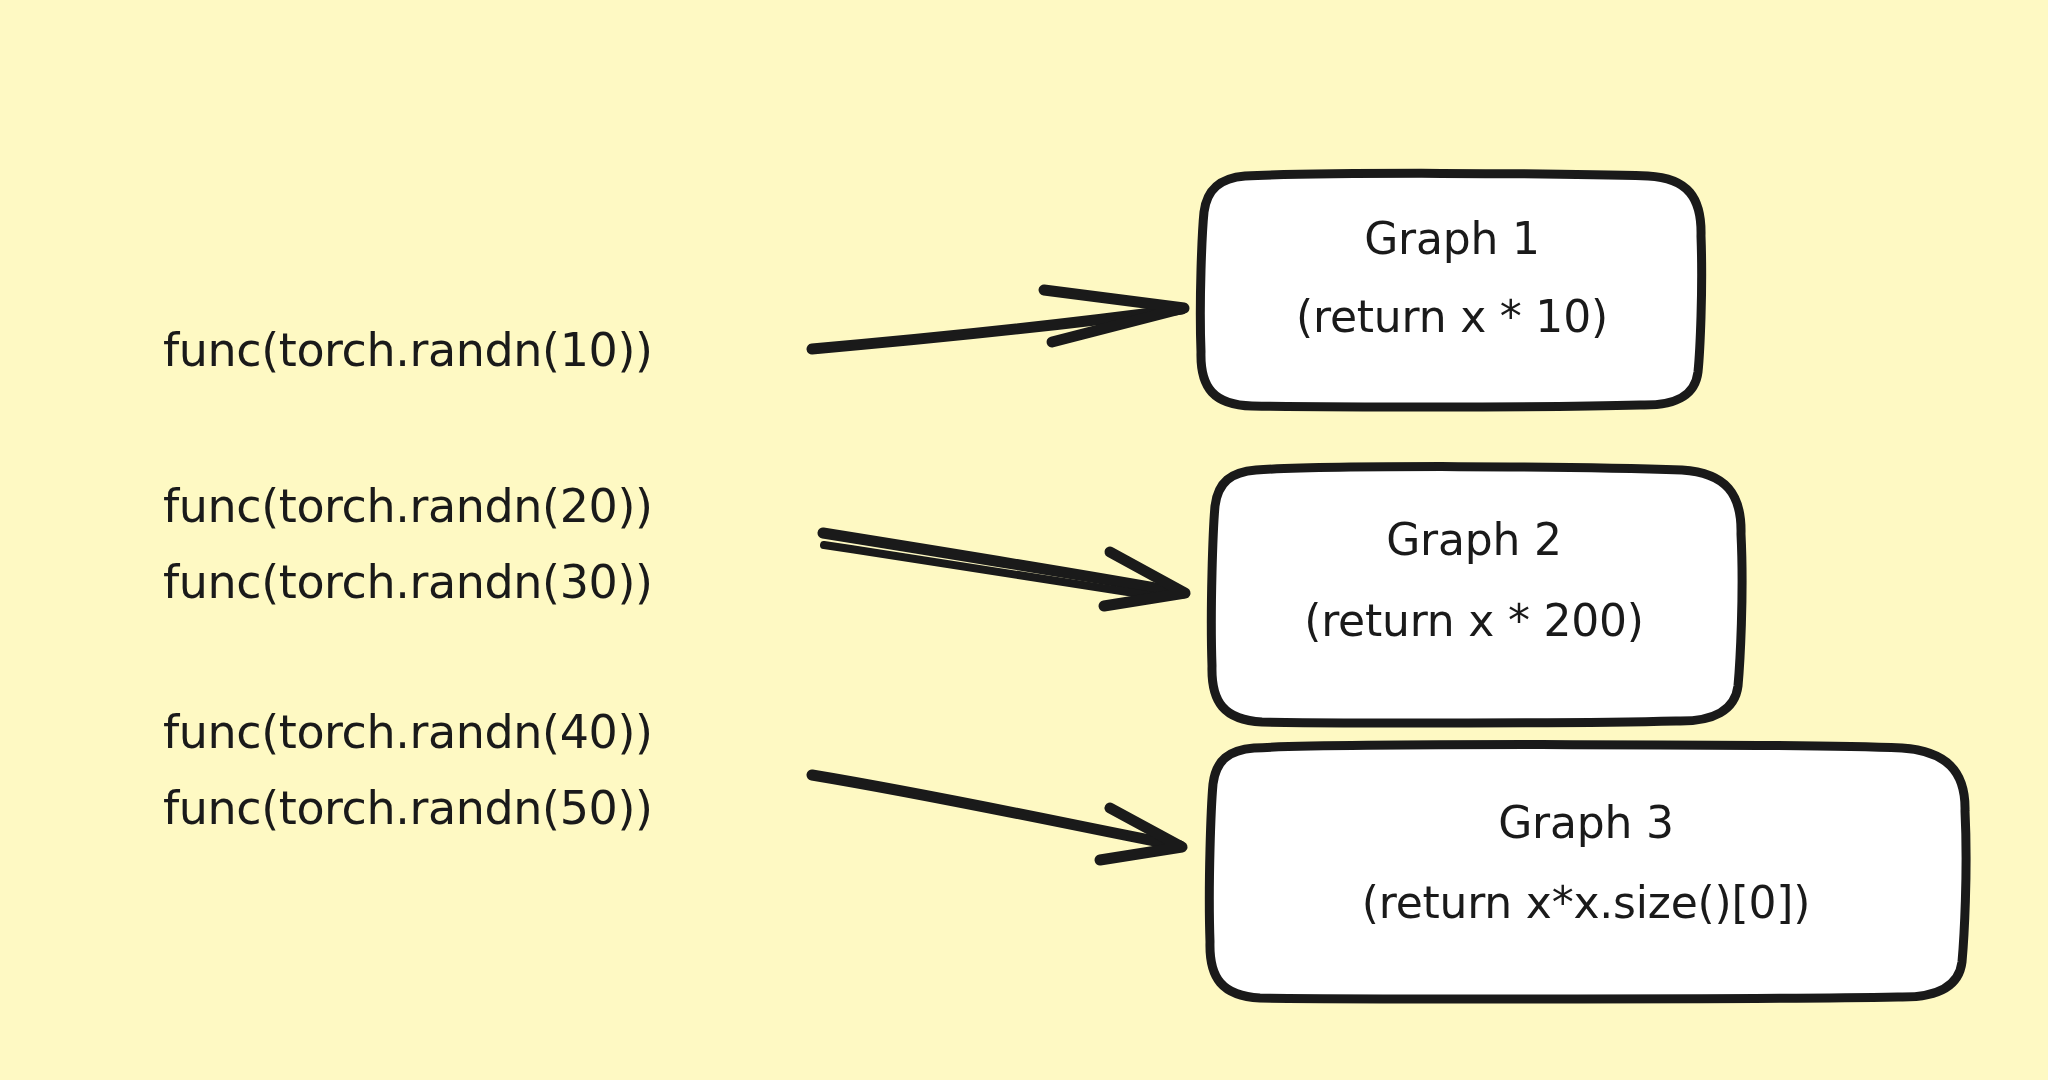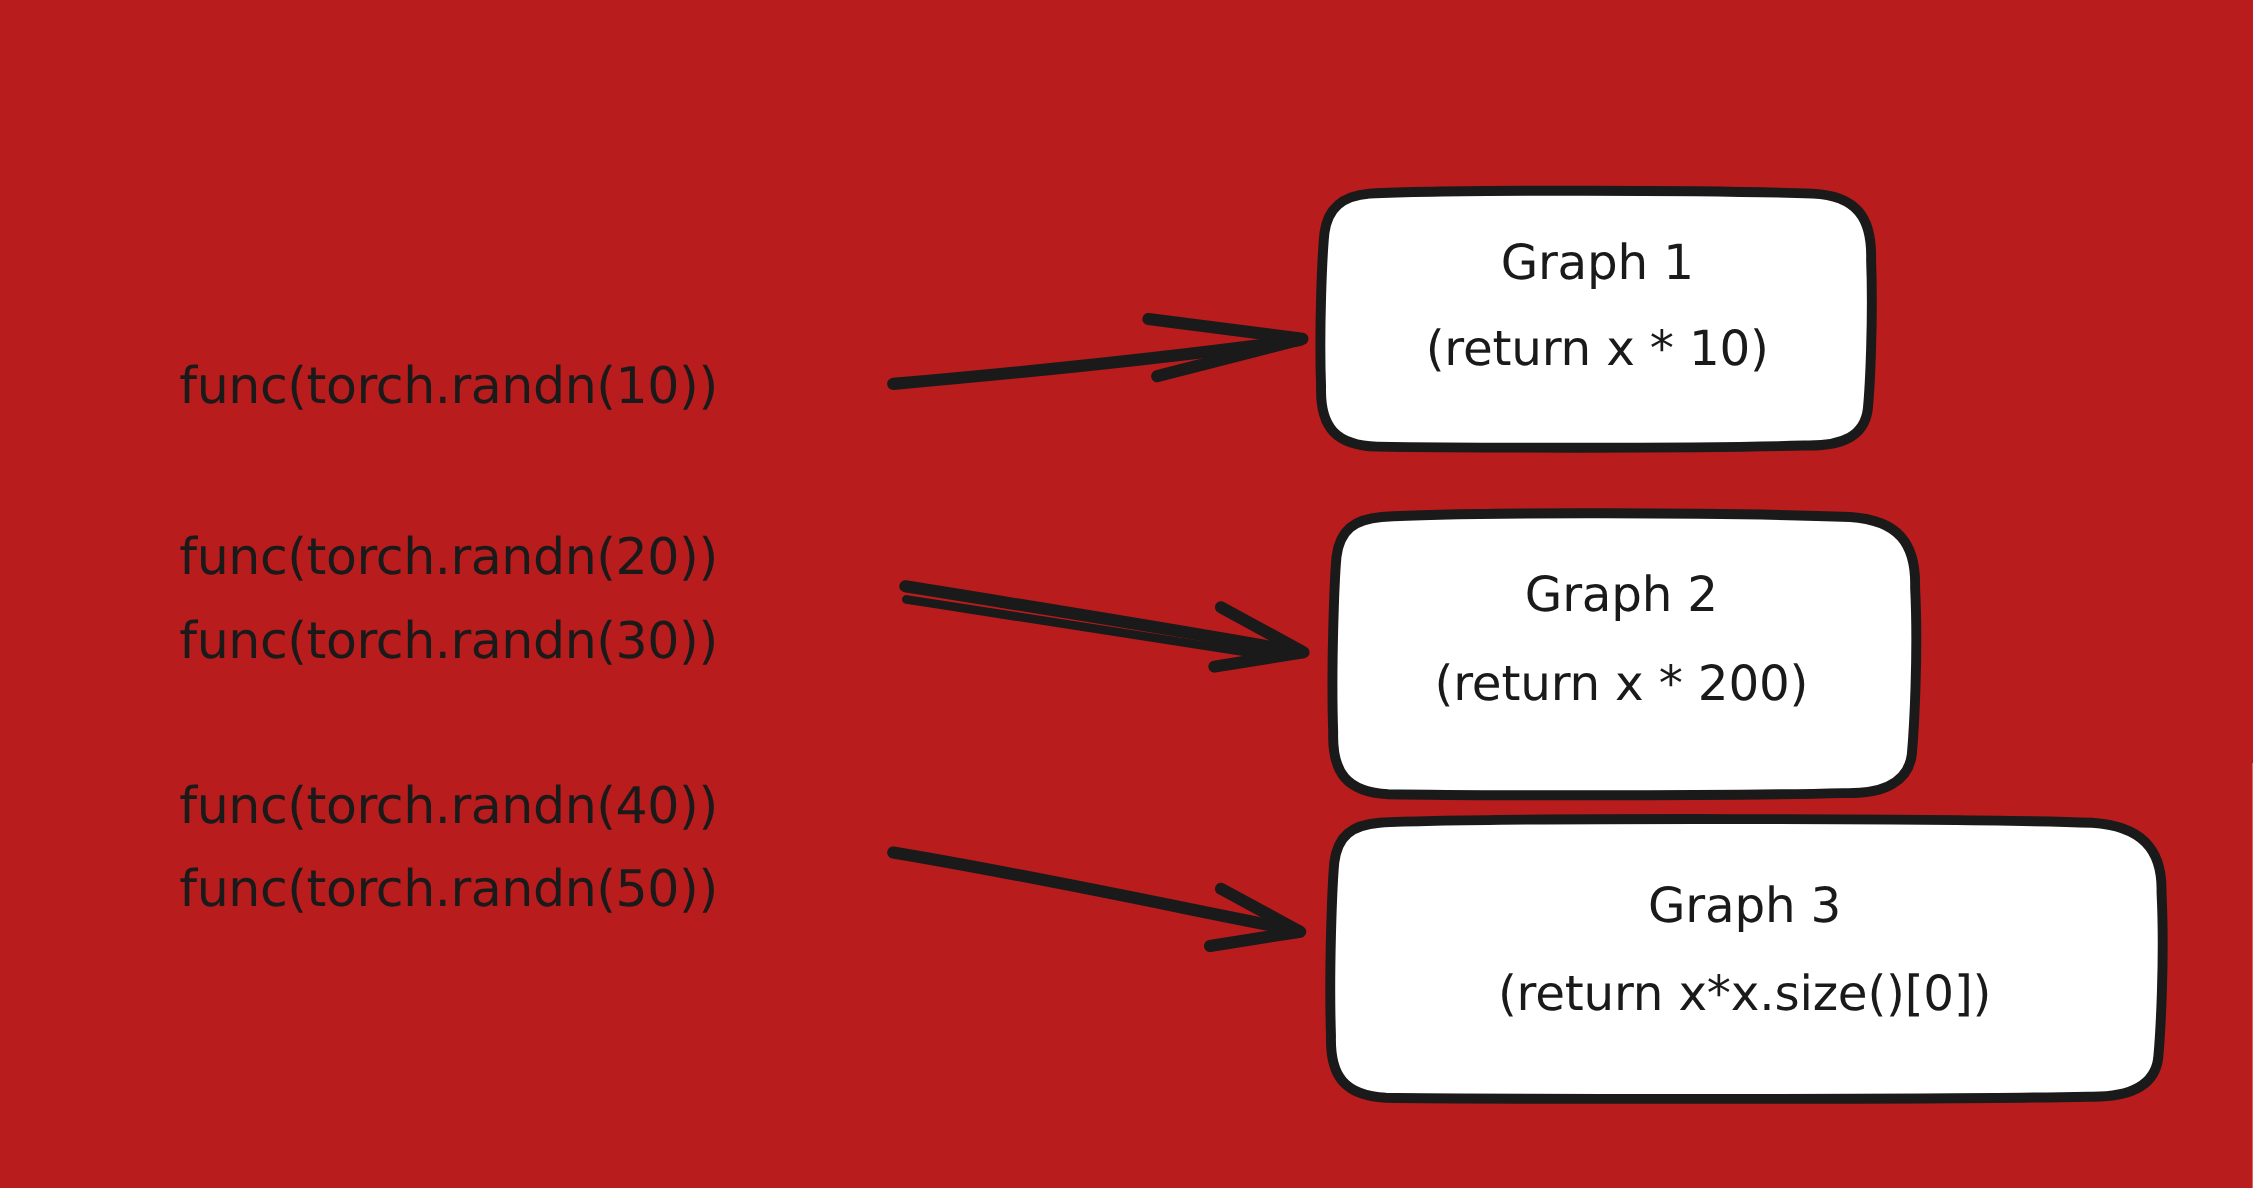--- a/index.html
+++ b/index.html
@@ -10,21 +10,21 @@
   body {
     width: 2048px;
     height: 1080px;
     overflow: hidden;
     font-family: "DejaVu Sans", sans-serif;
   }
   #diagram-root {
     position: relative;
     width: 2048px;
     height: 1080px;
-    background: #b91c1c;
+    background: #fef9c3;
   }
   svg#sketch {
     position: absolute;
     top: 0;
     left: 0;
     width: 2048px;
     height: 1080px;
     display: block;
   }
   .call-label {

